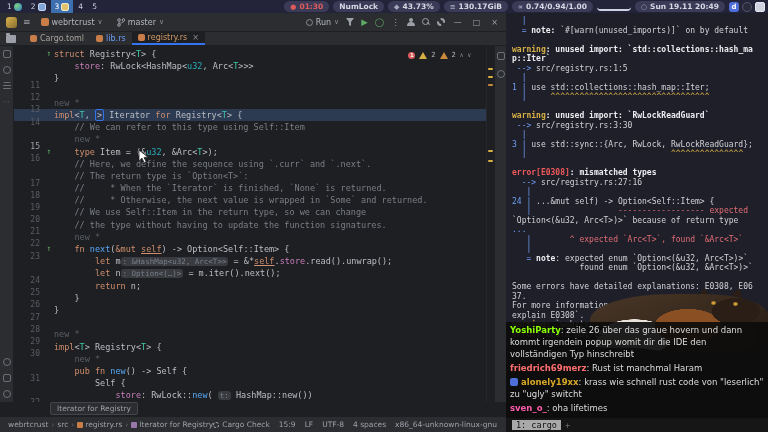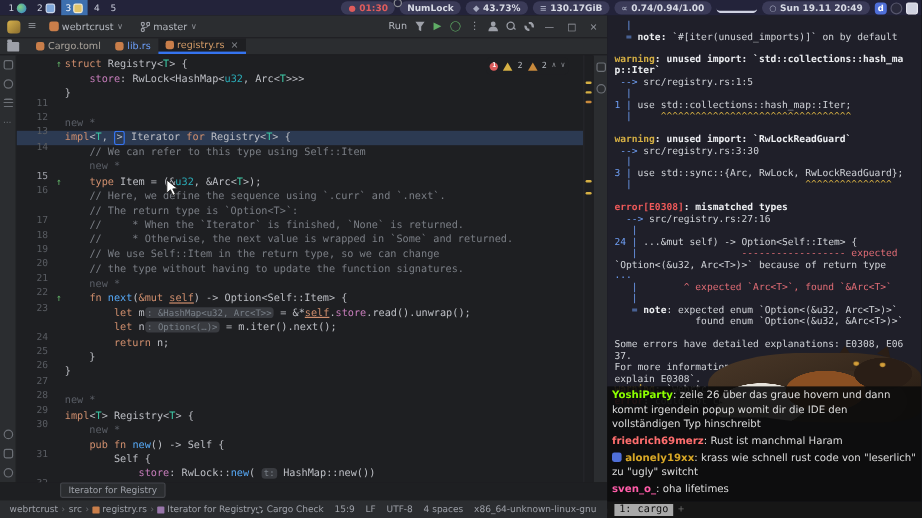--- a/index.html
+++ b/index.html
@@ -40,21 +40,21 @@
   #toolbar { height:19px; background:#2b2d30; display:flex; align-items:center;
     padding:0 6px; gap:6px; font-size:8px; color:#b4b8bf; border-bottom:1px solid #1e1f22; }
   .logo { width:11px; height:11px; border-radius:3px; background:linear-gradient(135deg,#d7b24c,#8a6d2f); }
   .burger { color:#9da0a8; font-size:9px; letter-spacing:0; }
   .chip { display:flex; align-items:center; gap:3px; padding:1px 4px; border-radius:4px; }
   .proj-ico { width:8px; height:8px; border-radius:2px; background:#c97e4a; }
   .chev { color:#8a8d93; font-size:7px; }
   #toolbar-right { margin-left:auto; display:flex; align-items:center; gap:7px; }
   .tb-ico { color:#9da0a8; font-size:8.5px; }
   .tb-ico.green { color:#5fad65; }
-  .runchip { display:flex; align-items:center; gap:11px; color:#b4b8bf;flex-direction:column; }
+  .runchip { display:flex; align-items:center; gap:3px; color:#b4b8bf; }
   .run-dot { width:7px; height:7px; border-radius:50%; border:1px solid #8a8d93; }
   .search-ico { position:relative; width:8px; height:8px; }
   .search-ico::before { content:""; position:absolute; left:0; top:0; width:5px; height:5px;
     border:1px solid #9da0a8; border-radius:50%; }
   .search-ico::after { content:""; position:absolute; left:5px; top:5px; width:3px; height:1px;
     background:#9da0a8; transform:rotate(45deg); }
   .gear-ico { width:8px; height:8px; border:2px dashed #9da0a8; border-radius:50%; }
   .person-ico { position:relative; width:8px; height:8px; }
   .person-ico::before { content:""; position:absolute; left:2px; top:0; width:4px; height:4px;
     border-radius:50%; background:#9da0a8; }
@@ -431,21 +431,21 @@
             <span class="lock-mini"></span>
             <span class="circ-mini"></span>
           </span>
         </div>
       </div>
     </div>
 
     <div id="rightpane">
       <div id="terminal">
           <div class="trow"><span class="tm-bl">  |</span></div>
-          <div class="trow"><span class="tm-bl">  = </span><span class="tm-b">note: </span><span class="tm-d">`#[iter(unused_imports)]` on by default</span></div>
+          <div class="trow"><span class="tm-bl">  = </span><span class="tm-b">note: </span><span class="tm-d">`#[warn(unused_imports)]` on by default</span></div>
           <div class="trow"></div>
           <div class="trow"><span class="tm-w">warning</span><span class="tm-b">: unused import: `std::collections::hash_ma</span></div>
           <div class="trow"><span class="tm-b">p::Iter`</span></div>
           <div class="trow"><span class="tm-bl"> --&gt; </span><span class="tm-d">src/registry.rs:1:5</span></div>
           <div class="trow"><span class="tm-bl">  |</span></div>
           <div class="trow"><span class="tm-bl">1 | </span><span class="tm-d">use std::collections::hash_map::Iter;</span></div>
           <div class="trow"><span class="tm-bl">  |</span><span class="tm-yc">     ^^^^^^^^^^^^^^^^^^^^^^^^^^^^^^^^^</span></div>
           <div class="trow"></div>
           <div class="trow"><span class="tm-w">warning</span><span class="tm-b">: unused import: `RwLockReadGuard`</span></div>
           <div class="trow"><span class="tm-bl"> --&gt; </span><span class="tm-d">src/registry.rs:3:30</span></div>

